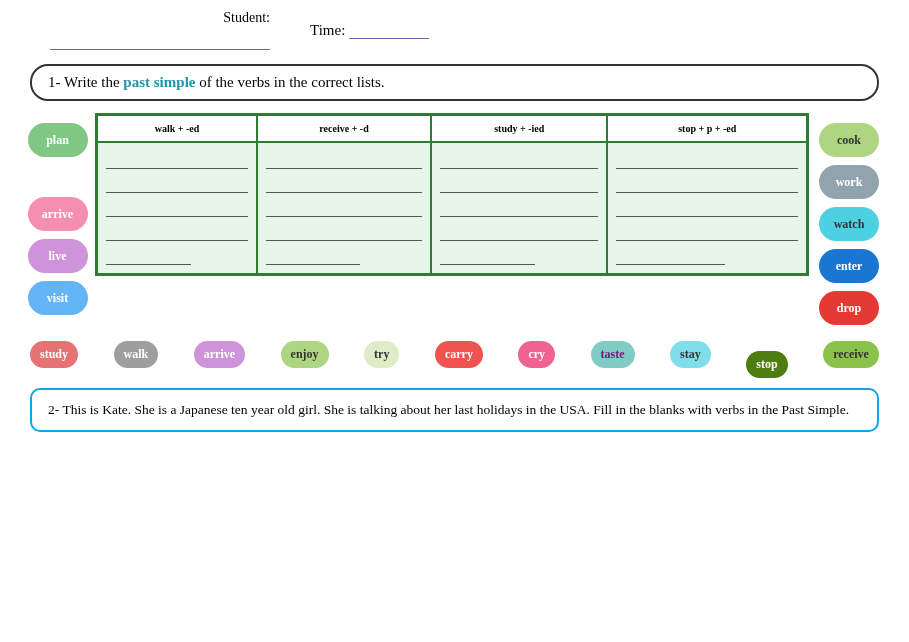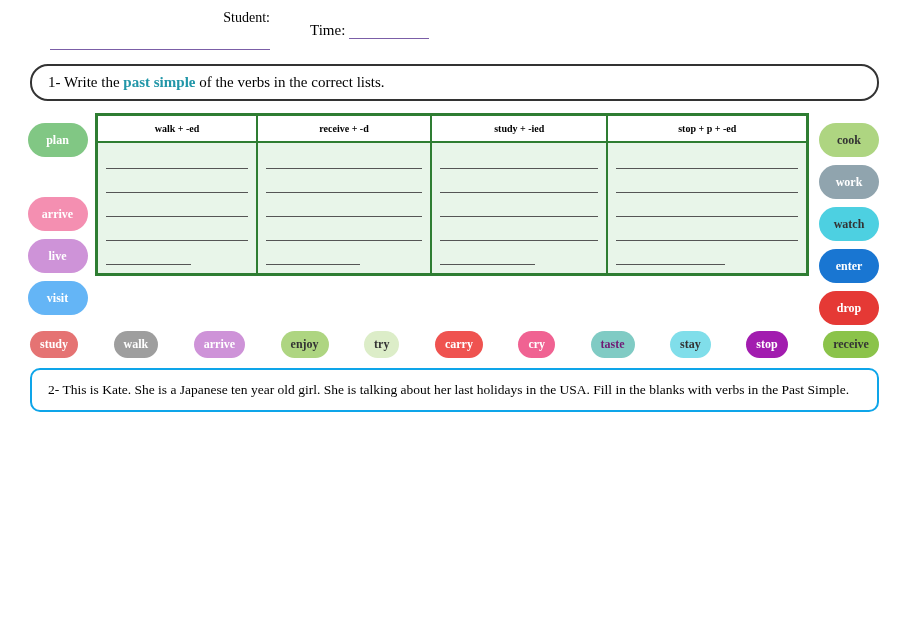--- a/index.html
+++ b/index.html
@@ -290,21 +290,21 @@
   <div class="bottom-pills">
     <div class="pill-oval" style="background:#e57373;">study</div>
     <div class="pill-oval" style="background:#9e9e9e;">walk</div>
     <div class="pill-oval" style="background:#ce93d8;">arrive</div>
     <div class="pill-oval" style="background:#aed581; color:#333;">enjoy</div>
     <div class="pill-oval" style="background:#dcedc8; color:#333;">try</div>
     <div class="pill-oval" style="background:#ef5350;">carry</div>
     <div class="pill-oval" style="background:#f06292;">cry</div>
     <div class="pill-oval" style="background:#80cbc4; color:#701a75;">taste</div>
     <div class="pill-oval" style="background:#80deea; color:#333;">stay</div>
-    <div class="pill-oval" style="background:#a21caf;">stop</div>
+    <div class="pill-oval" style="background:#4d7c0f;margin-top:20px;">stop</div>
     <div class="pill-oval" style="background:#8bc34a; color:#333;">receive</div>
   </div>
 
   <div class="instruction-box2">
     <span>2-</span>
     <span>  This is Kate. She is a Japanese ten year old girl. She is talking about her last holidays in the USA. Fill in the blanks with verbs in the Past Simple.</span>
   </div>
 
 </div>
 

